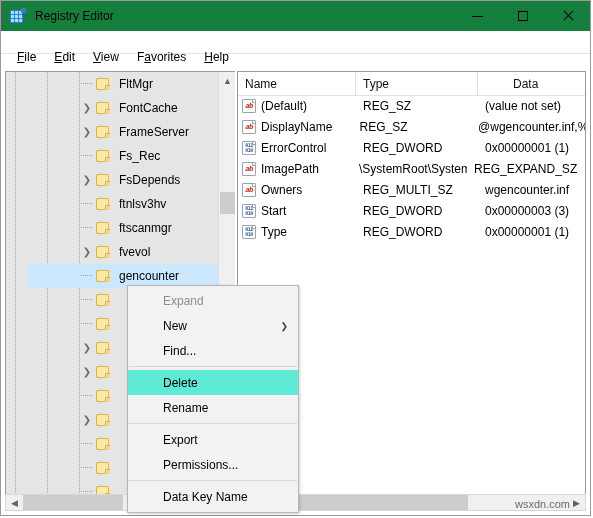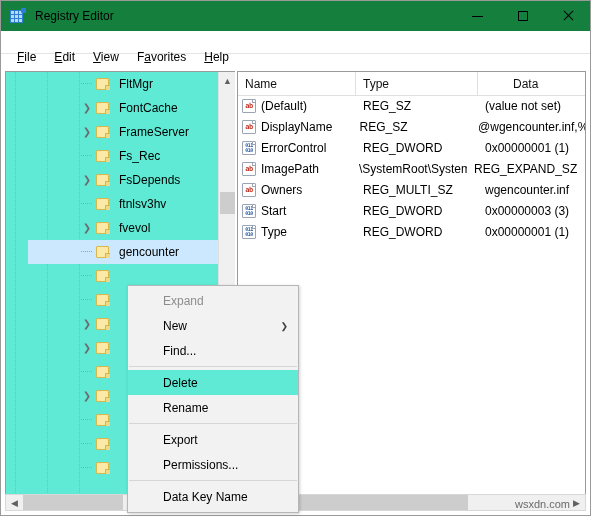--- a/index.html
+++ b/index.html
@@ -140,21 +140,21 @@
     left: 0; top: 54px;
     right: 0; bottom: 0;
   }
 
   
   .tree-pane {
     position: absolute;
     left: 4px; top: 16px;
     width: 230px;
     height: 425px;
-    background: #5eead4;
+    background: #e5e5e5;
     border: 1px solid #9a9a9a;
     border-right: none;
     box-sizing: border-box;
     overflow: hidden;
   }
   .tree-list {
     position: absolute;
     left: 0; top: 0;
     width: 212px;
   }
@@ -345,21 +345,21 @@
   }
   .vicon .pg {
     position: absolute;
     right: -1px; top: -1px;
     width: 4px; height: 4px;
     background: #ffffff;
     border-left: 1px solid #9aa4b5;
     border-bottom: 1px solid #9aa4b5;
     box-sizing: border-box;
   }
-  .vicon.str { color: #c0392b; font-weight: bold; }
+  .vicon.str { color: #c0392b; font-weight: bold; font-style: italic; }
   .vicon.str b { font-size: 7px; letter-spacing: -0.5px; }
   .vicon.bin { color: #2c5fa8; font-weight: bold; }
   .vicon.bin span { display: block; font-size: 5px; line-height: 5px; letter-spacing: -0.5px; }
 
   
   .hscroll {
     position: absolute;
     height: 17px;
     background: #f0f0f0;
     border: 1px solid #d8d8d8;
@@ -537,20 +537,29 @@
             <span class="indent" style="width: 73px;"></span>
             <span class="dashline"></span>
             <span class="folder">
               <span class="body"></span>
               <span class="fold"></span>
             </span>
             <span class="tree-label">ftnlsv3hv</span>
           </div>
           <div class="tree-row">
             <span class="indent" style="width: 73px;"></span>
+            <span class="dashline"></span>
+            <span class="folder">
+              <span class="body"></span>
+              <span class="fold"></span>
+            </span>
+            <span class="tree-label">ftscanmgr</span>
+          </div>
+          <div class="tree-row">
+            <span class="indent" style="width: 73px;"></span>
             <span class="chev">❯</span>
             <span class="folder">
               <span class="body"></span>
               <span class="fold"></span>
             </span>
             <span class="tree-label">fvevol</span>
           </div>
           <div class="tree-row selected">
             <span class="indent" style="width: 73px;"></span>
             <span class="dashline"></span>

